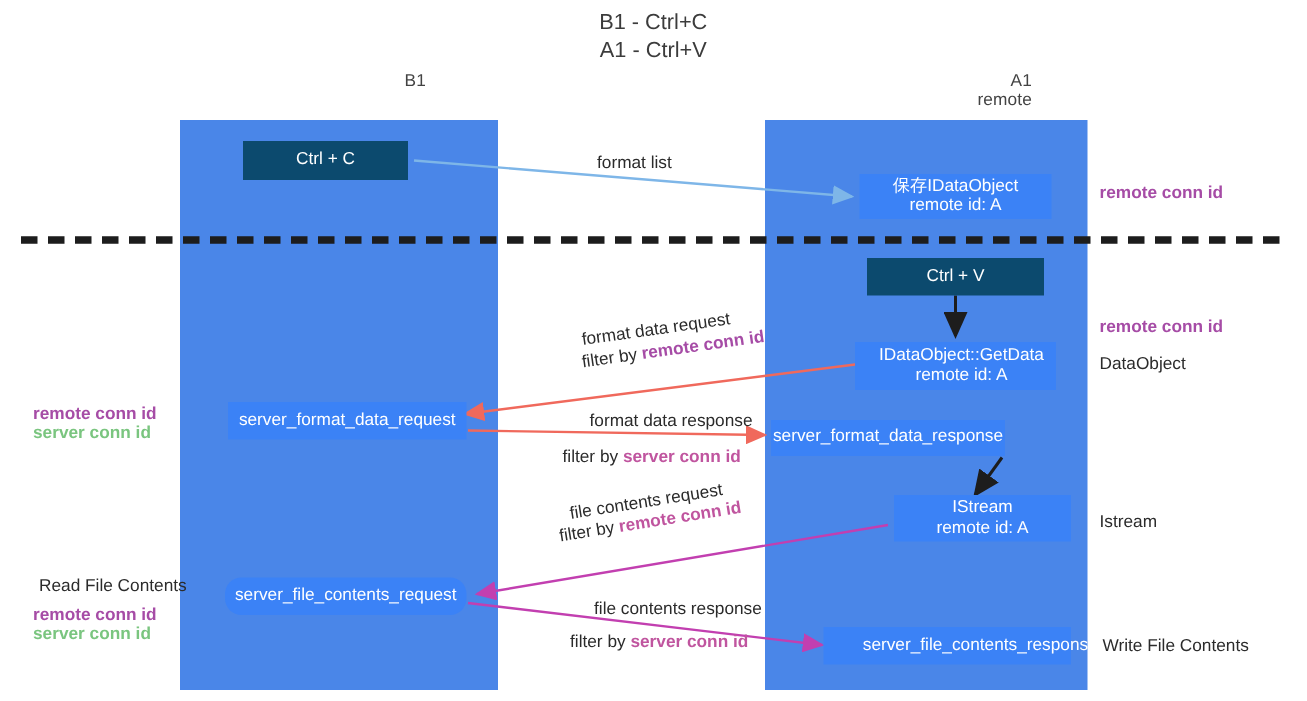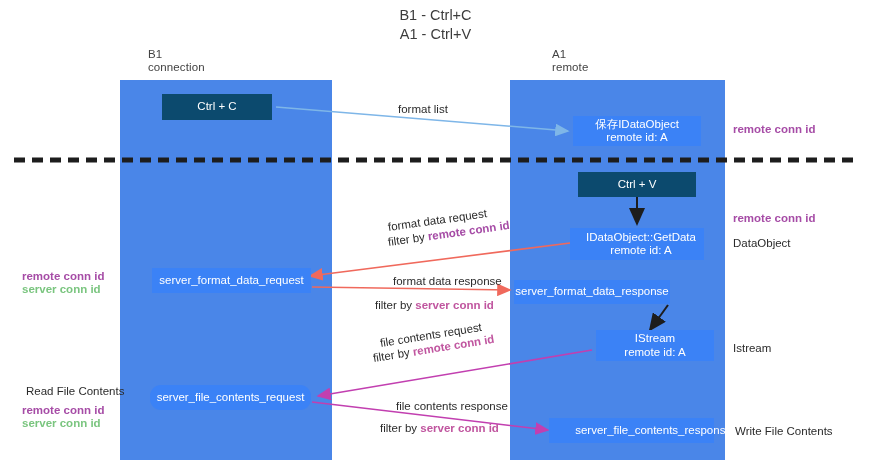--- a/index.html
+++ b/index.html
@@ -18,21 +18,21 @@
     overflow: hidden;
   }
 
   
   .lane {
     position: absolute;
     background: #4a86e8;
   }
   .lane-head {
     position: absolute;
-    text-align: left;
+    text-align: right;
     color: #434343;
     font-size: 11.5px;
     line-height: 13px;
     letter-spacing: .1px;
   }
 
   
   .node {
     position: absolute;
     box-sizing: border-box;
@@ -90,21 +90,20 @@
 
 <div id="canvas">
 
   <div id="title">
     <div>B1 - Ctrl+C</div>
     <div>A1 - Ctrl+V</div>
   </div>
 
   <div class="lane-head" style="left:148px; top:48px; width:136px;">
     <div>B1</div>
-    <div>connection</div>
   </div>
   <div class="lane-head" style="left:552px; top:48px; width:136px;">
     <div>A1</div>
     <div>remote</div>
   </div>
 
   <div class="lane" style="left:120px; top:80px; width:212px; height:380px;"></div>
   <div class="lane" style="left:510px; top:80px; width:215px; height:380px;"></div>
 
   <svg class="overlay" viewBox="0 0 871 467">

